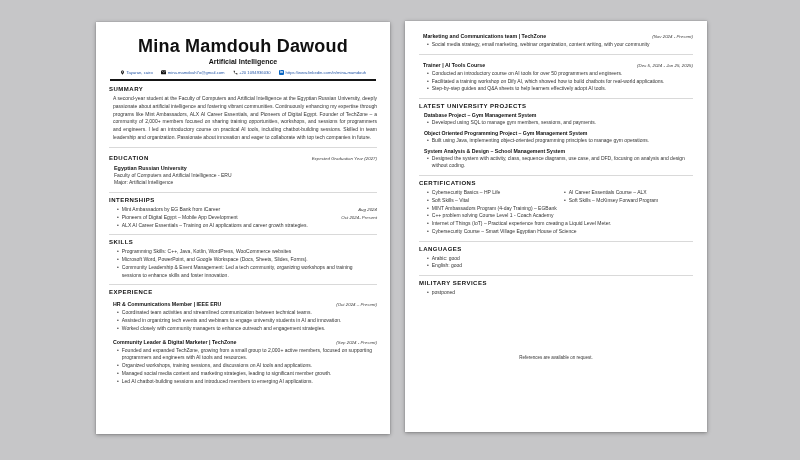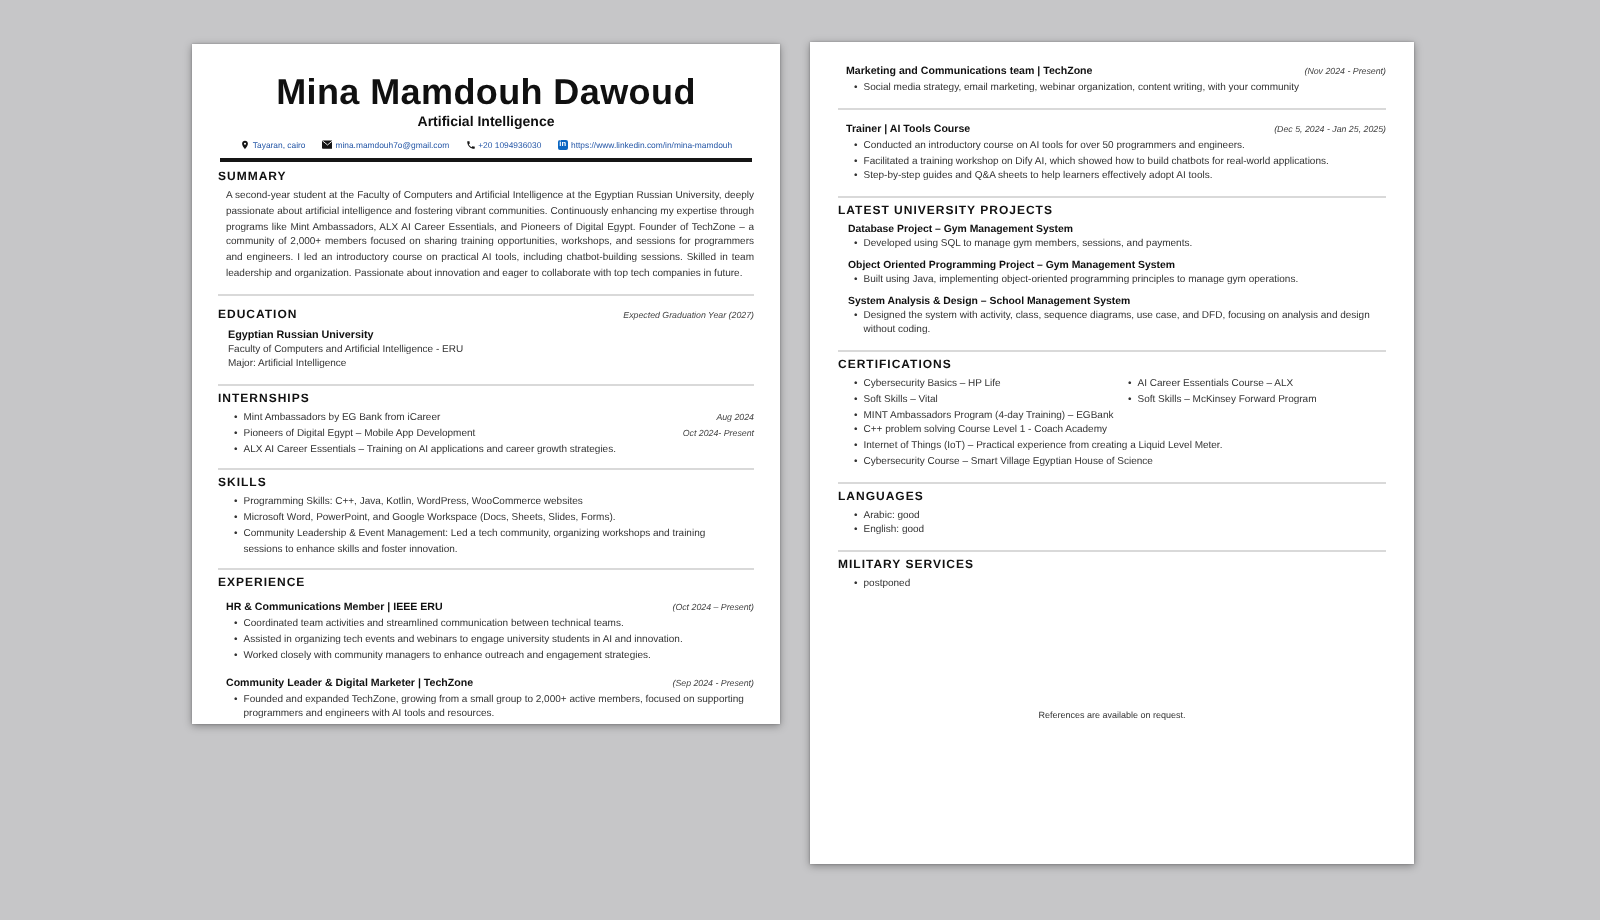--- a/index.html
+++ b/index.html
@@ -6,21 +6,21 @@
   body{
     width:800px;height:460px;position:relative;overflow:hidden;
     background:#c6c6c8;
     font-family:"Liberation Sans", sans-serif;
     color:#222;
   }
   .page{
     position:absolute;background:#ffffff;box-sizing:border-box;overflow:hidden;
     box-shadow:0 1px 4px rgba(0,0,0,.35), 0 0 1px rgba(0,0,0,.25);
   }
-  .page1{left:96px;top:22px;width:294px;height:340px;padding:6px 13px;}
+  .page1{left:96px;top:22px;width:294px;height:412px;padding:6px 13px;}
   .page2{left:405px;top:21px;width:302px;height:411px;padding:9px 14px;}
 
   .name{font-size:18px;font-weight:bold;color:#101010;text-align:center;margin:8px 0 1px;letter-spacing:.2px;}
   .subtitle{font-size:7px;font-weight:bold;color:#101010;text-align:center;margin-bottom:5px;}
   .contact{display:flex;justify-content:center;align-items:center;gap:8px;font-size:4.2px;color:#2456a6;margin-bottom:4px;}
   .citem{display:flex;align-items:center;gap:1.5px;white-space:nowrap;}
   .citem svg{display:block;}
   .citem a, .citem .ctext{color:#2456a6;text-decoration:none;}
   .u{text-decoration:underline;}
   .li-badge{display:inline-block;background:#0a66c2;color:#fff;font-size:3.8px;font-weight:bold;

